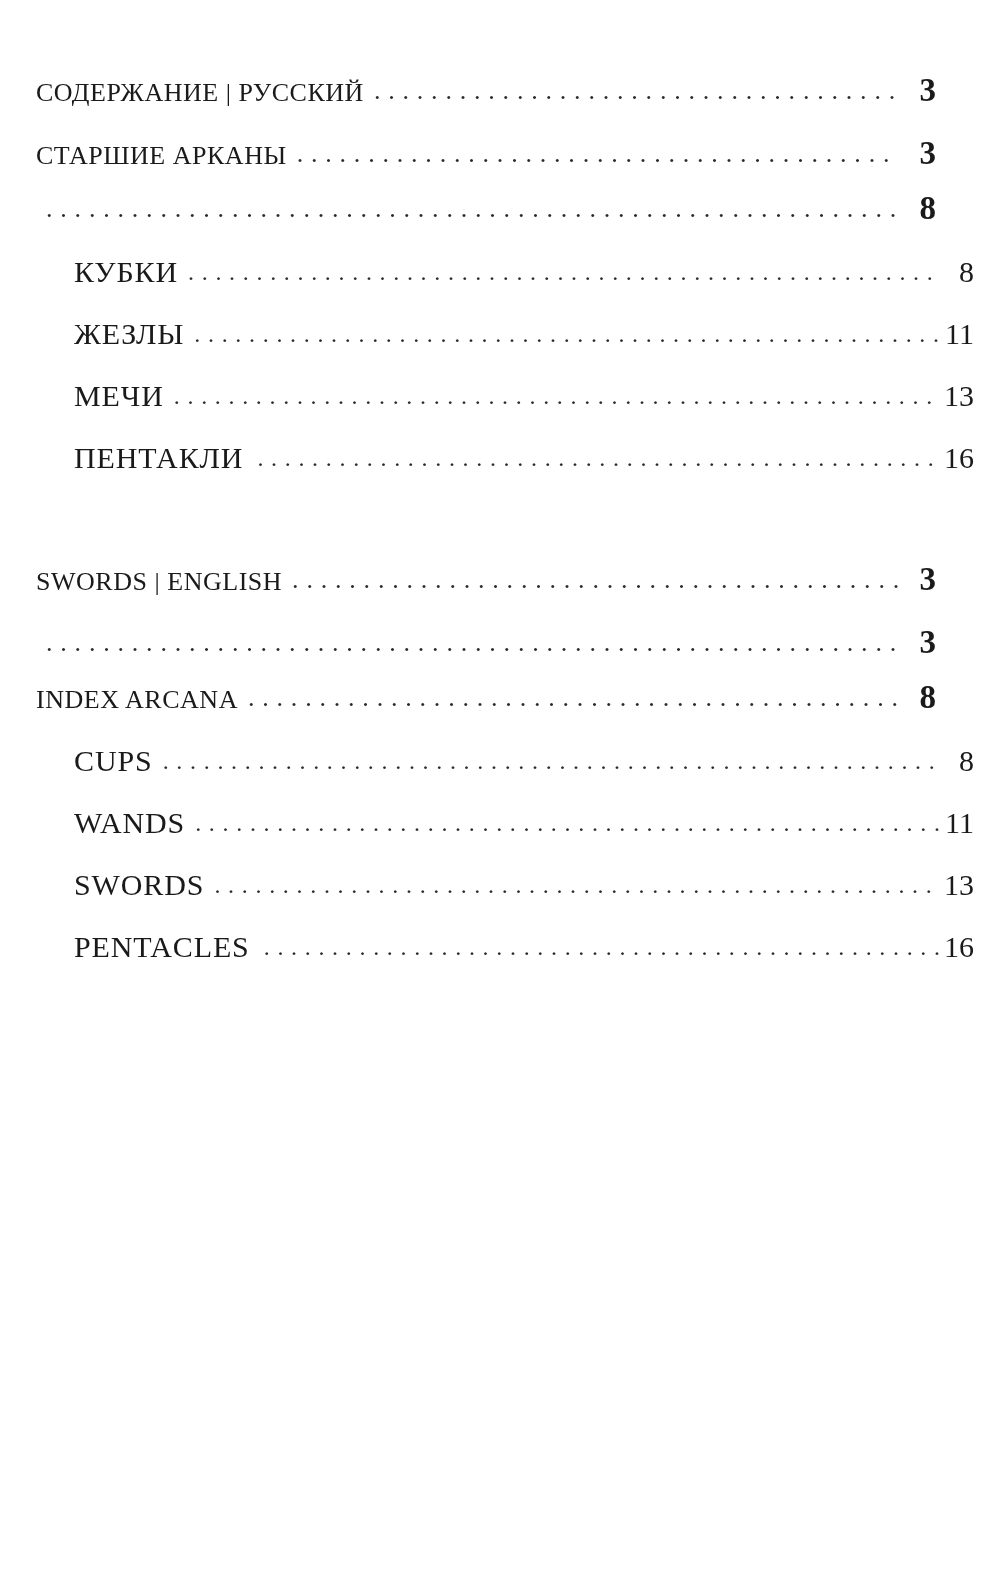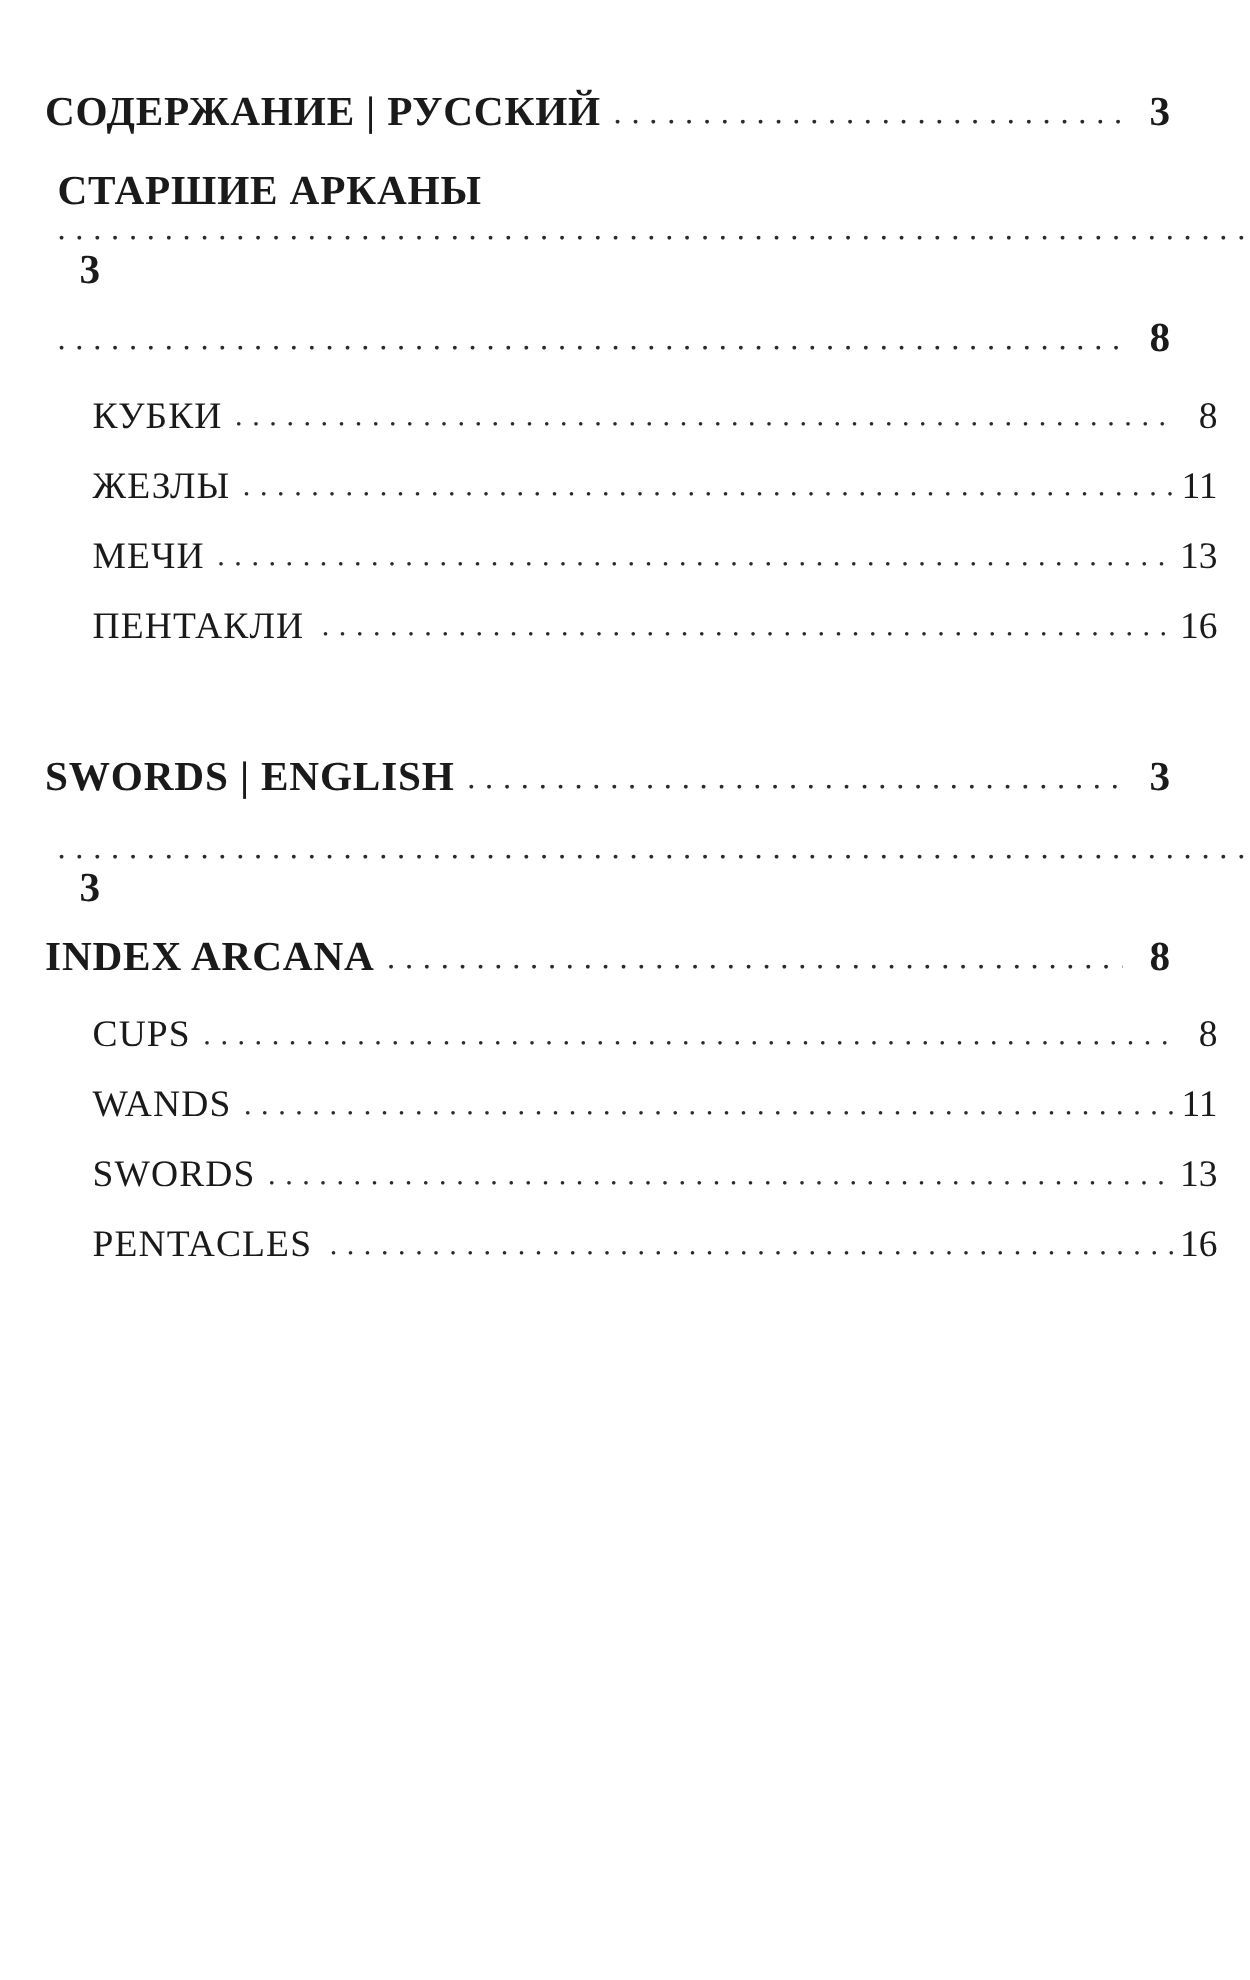--- a/index.html
+++ b/index.html
@@ -49,38 +49,38 @@
     flex: 0 0 auto;
     white-space: nowrap;
     text-align: right;
   }
 
   
   .lvl1 {
     margin-bottom: 26px;
   }
   .lvl1 .toc-label {
-    font-weight: bold;
-    font-size: 33px;
+    font-weight: normal;
+    font-size: 26px;
     letter-spacing: 0.02em;
   }
   .lvl1 .toc-page {
     font-weight: bold;
     font-size: 33px;
     min-width: 34px;
   }
   .lvl1.tight {
     margin-bottom: 18px;
-    flex-direction: column;
   }
 
   
   .lvl2 {
     margin-left: 38px;
     margin-bottom: 22px;
+    margin-top: 28px;
   }
   .lvl2 .toc-label {
     font-weight: normal;
     font-size: 30px;
     letter-spacing: 0.03em;
   }
   .lvl2 .toc-page {
     font-weight: normal;
     font-size: 30px;
     min-width: 30px;

